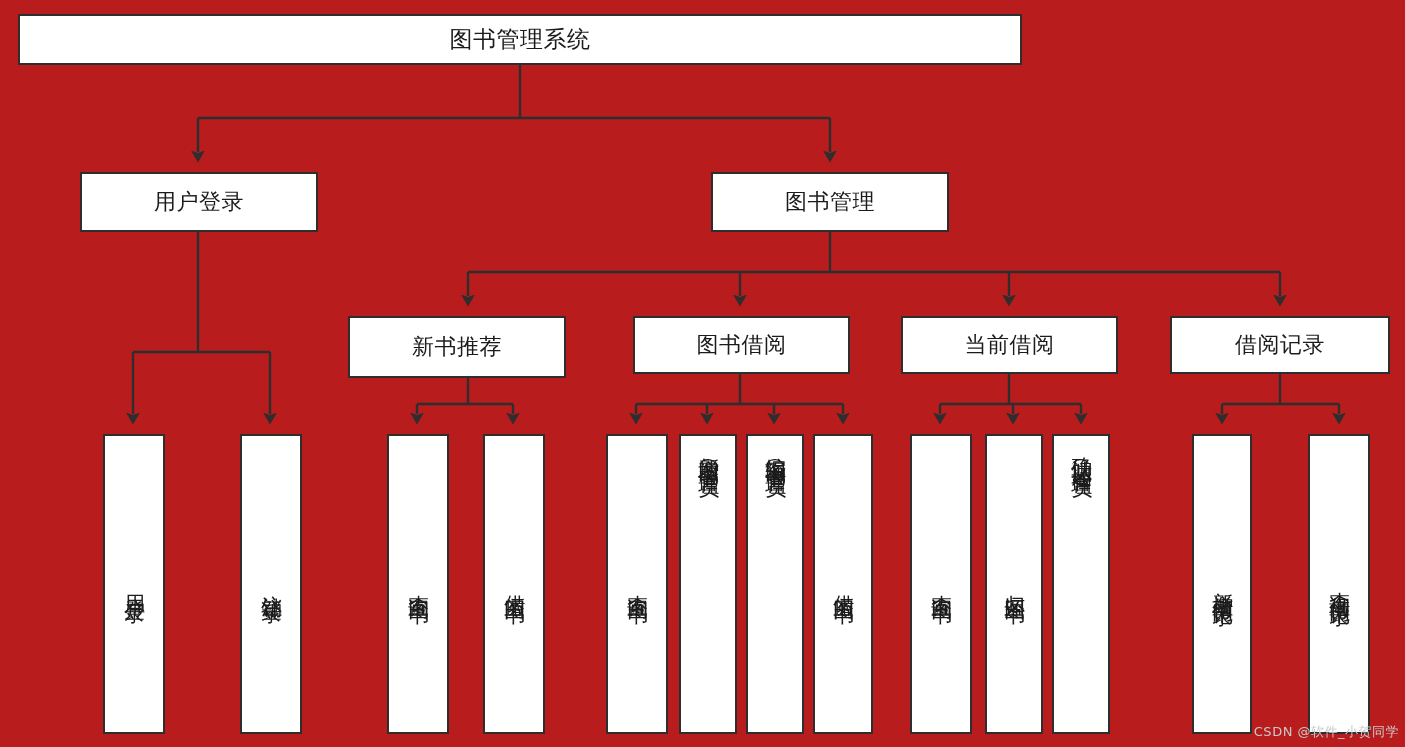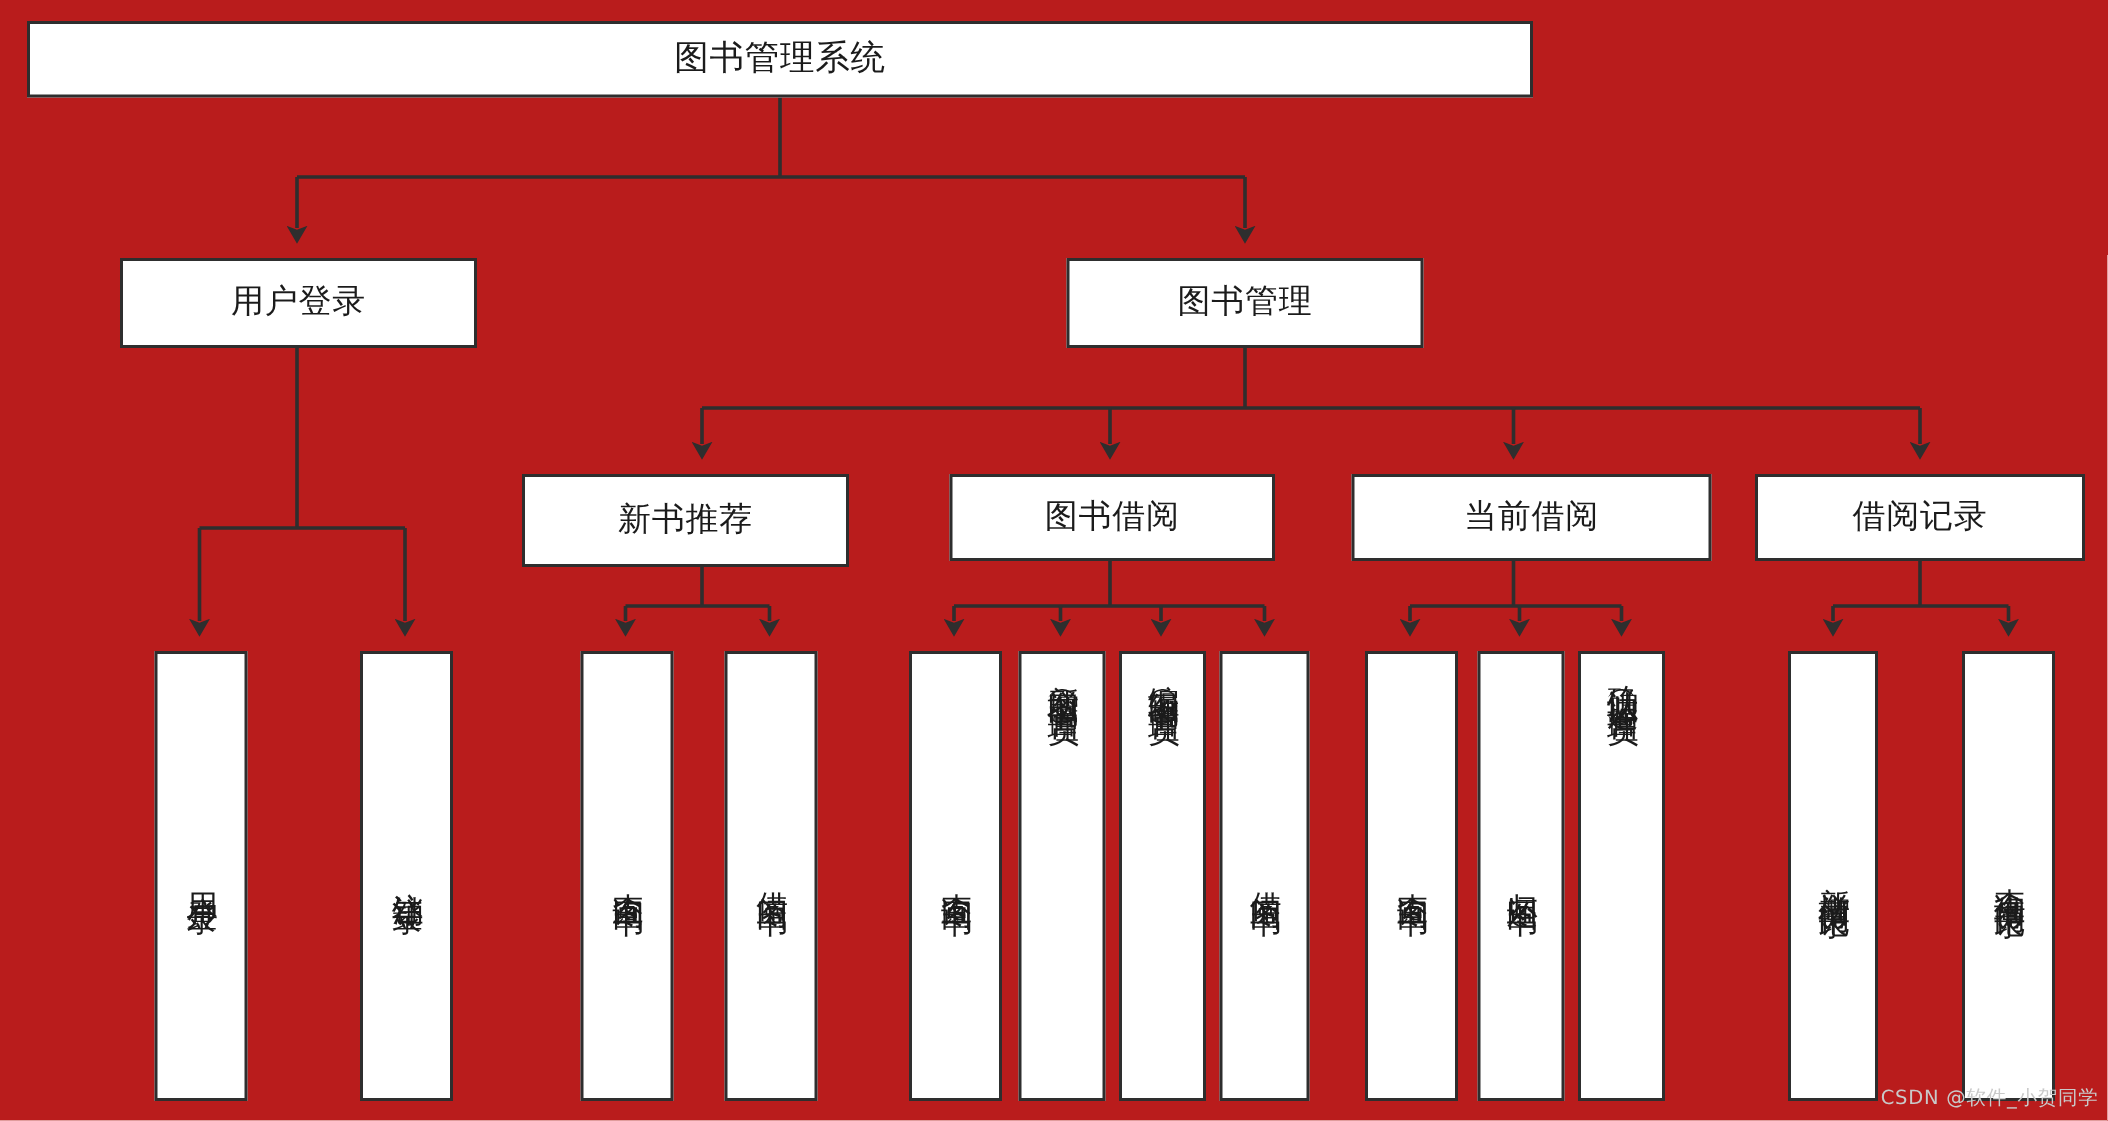--- a/index.html
+++ b/index.html
@@ -142,21 +142,21 @@
   <div class="node h" style="left:711px; top:172px; width:238px; height:60px;">
     <span class="lbl">图书管理</span>
   </div>
 
   <div class="node h" style="left:348px; top:316px; width:218px; height:62px;">
     <span class="lbl">新书推荐</span>
   </div>
   <div class="node h" style="left:633px; top:316px; width:217px; height:58px;">
     <span class="lbl">图书借阅</span>
   </div>
-  <div class="node h" style="left:901px; top:316px; width:240px; height:58px;">
+  <div class="node h" style="left:901px; top:316px; width:217px; height:58px;">
     <span class="lbl">当前借阅</span>
   </div>
   <div class="node h" style="left:1170px; top:316px; width:220px; height:58px;align-items:center;">
     <span class="lbl">借阅记录</span>
   </div>
 
   <div class="node v mid" style="left:103px; top:434px; width:62px; height:300px;">
     <span class="lbl">用户登录</span>
   </div>
   <div class="node v mid" style="left:240px; top:434px; width:62px; height:300px;">

